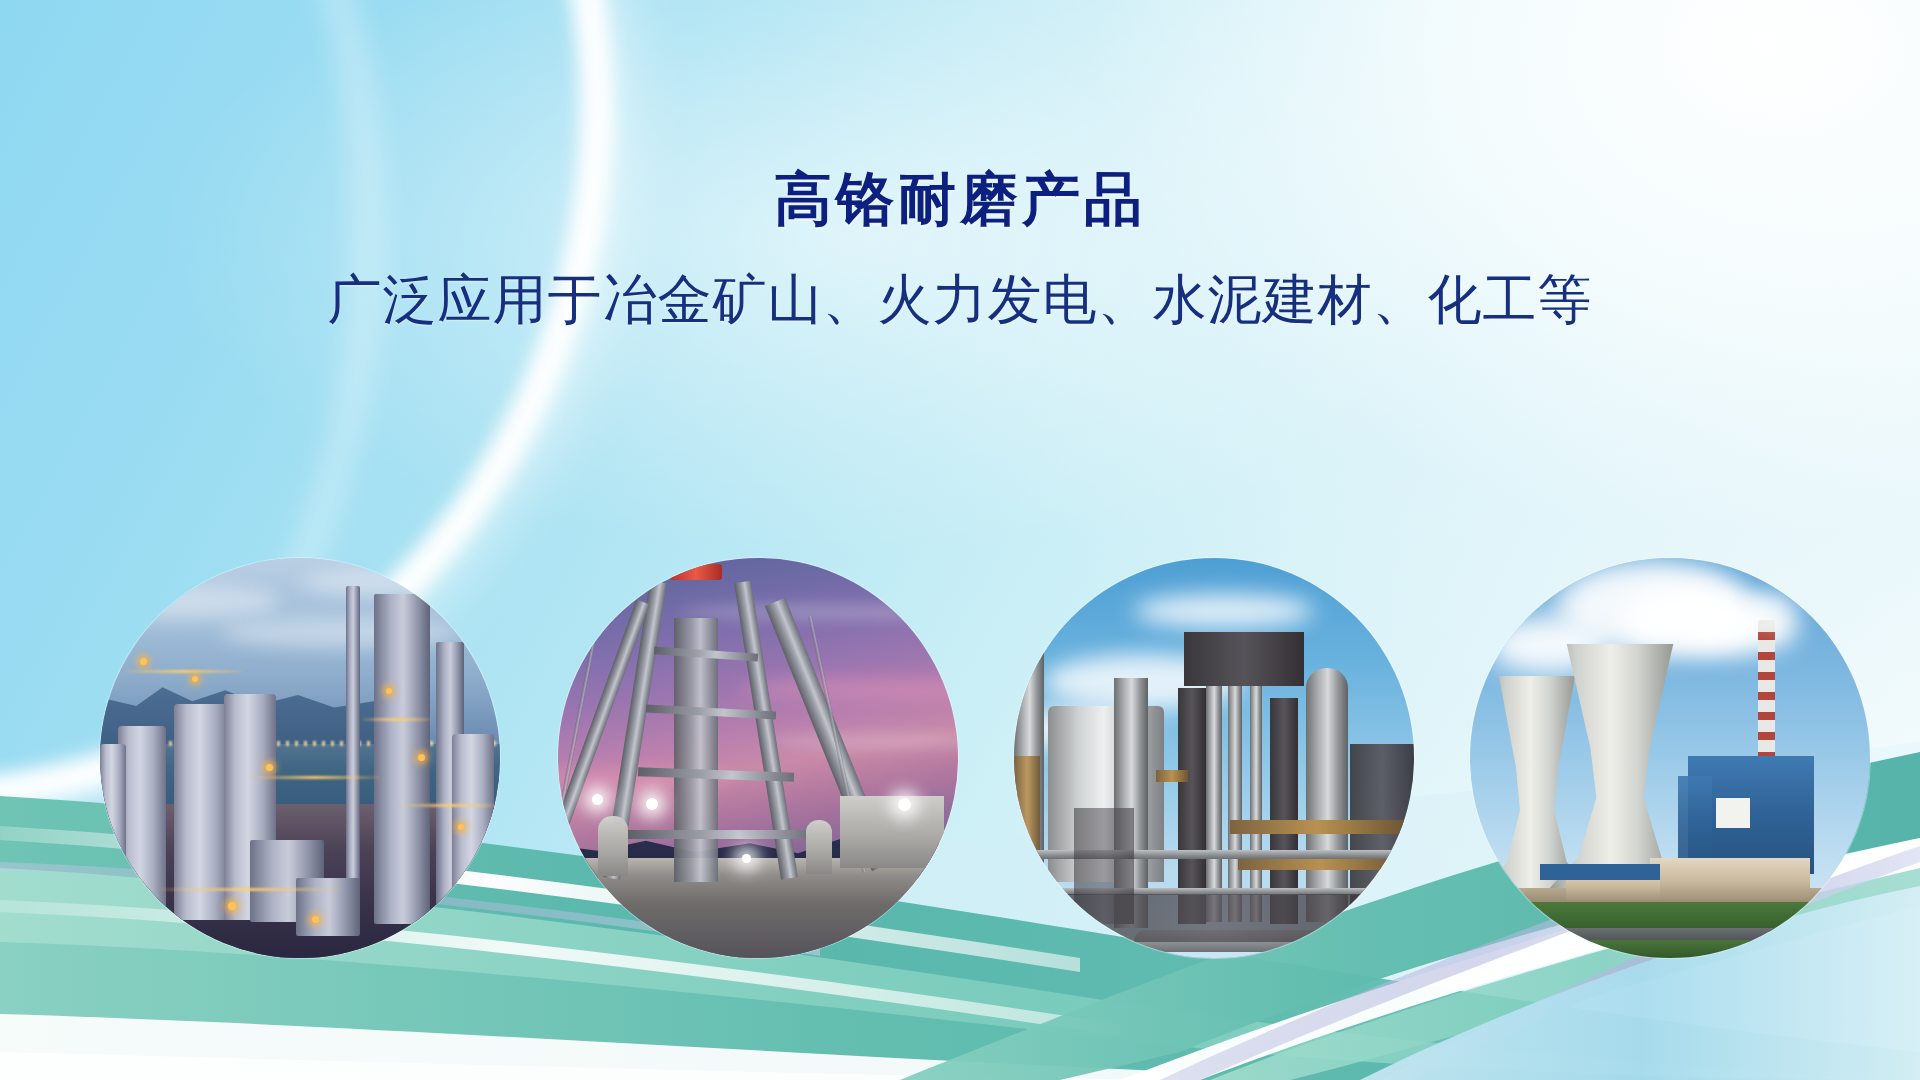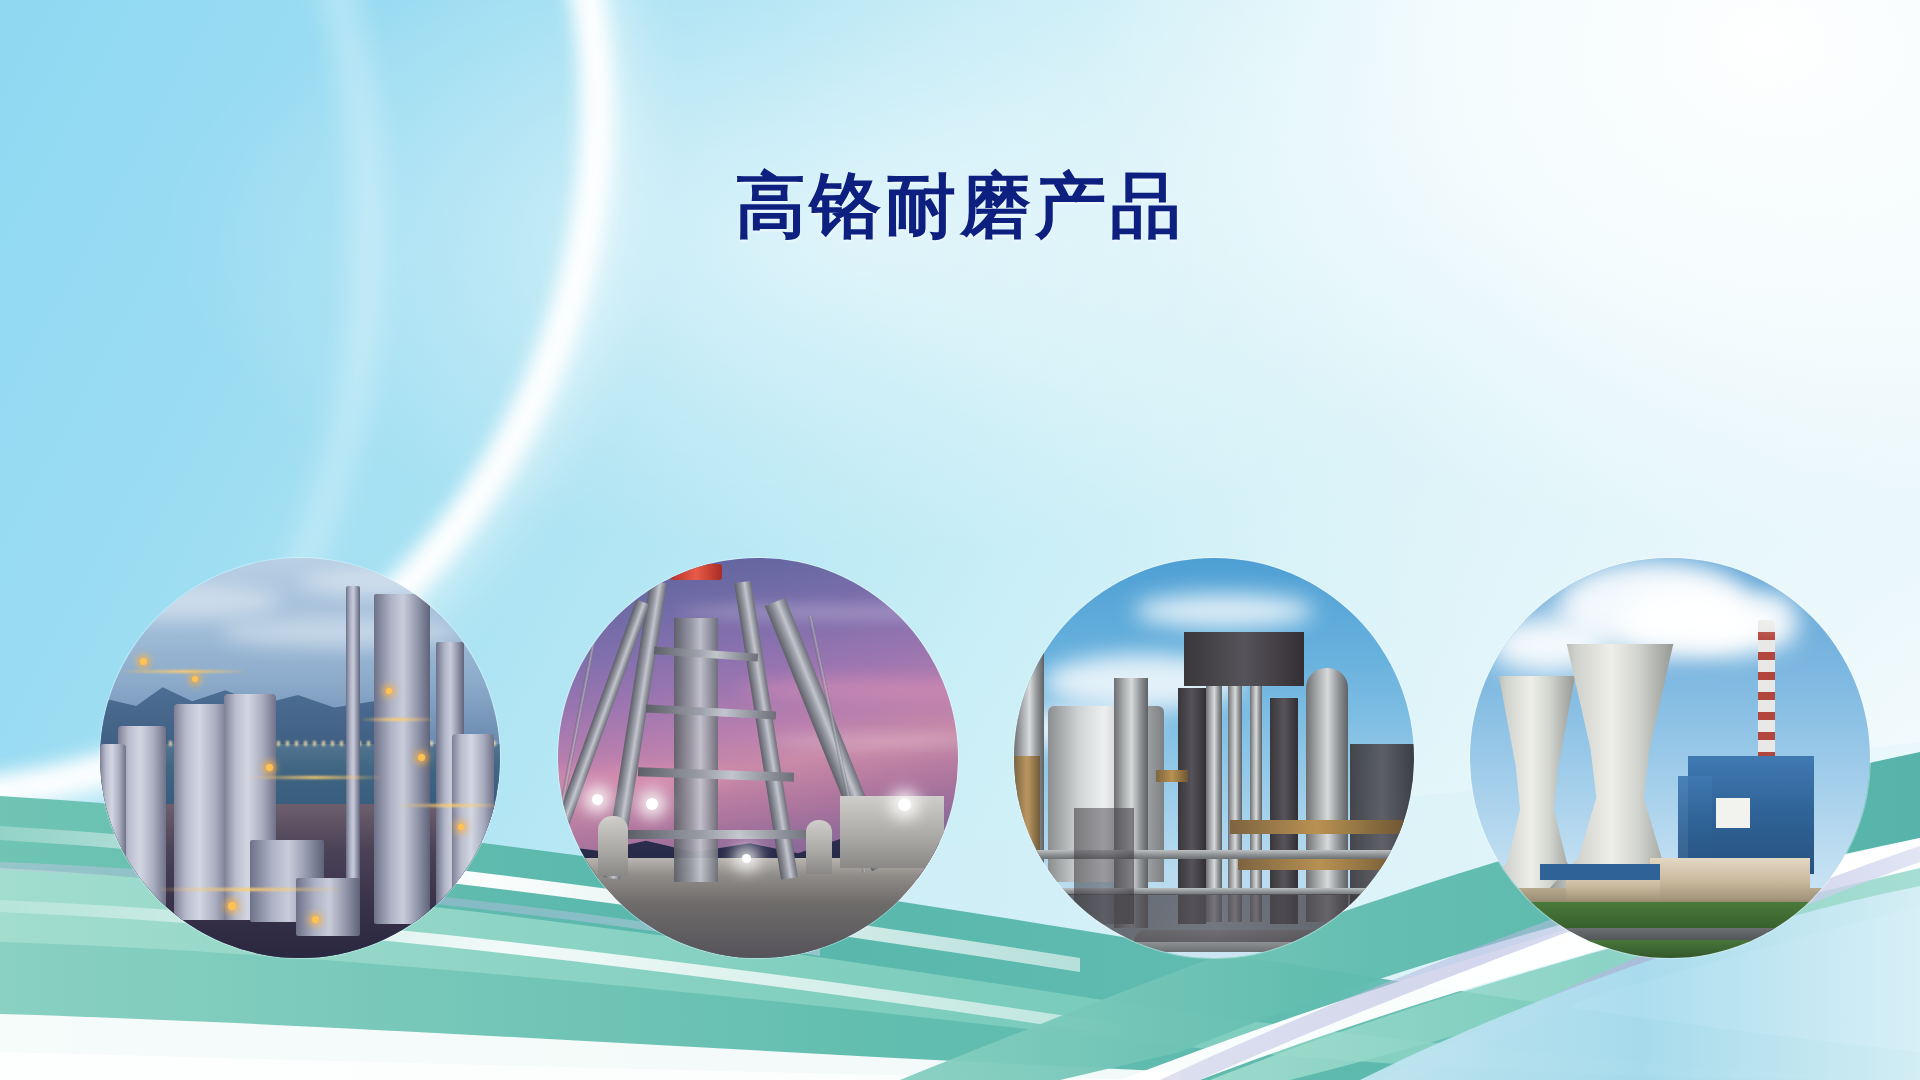--- a/index.html
+++ b/index.html
@@ -89,21 +89,21 @@
     position: absolute;
     left: 0;
     top: 0;
     width: 1920px;
     text-align: center;
   }
 
   .main-title {
     margin: 0;
     padding-top: 170px;
-    font-size: 71px;
+    font-size: 58px;
     line-height: 1.0;
     font-weight: bold;
     letter-spacing: 4px;
     color: #0d2080;
     text-shadow: 0 2px 3px rgba(255,255,255,0.55);
   }
 
   .sub-title {
     margin: 0;
     padding-top: 44px;
@@ -374,20 +374,21 @@
       <path d="M1160,480 C1330,400 1560,312 1780,240 L1800,248 C1590,322 1360,408 1200,480 Z" fill="url(#gLilac)" opacity="0.55"></path>
 
       <path d="M1920,286 C1700,330 1480,420 1360,480 L1920,480 Z" fill="url(#gIce)" opacity="0.95"></path>
 
       <path d="M0,262 C260,272 560,306 820,348 L820,356 C560,314 260,280 0,270 Z" fill="url(#gLilac)" opacity="0.45"></path>
     </svg>
   </div>
 
   <div class="text-block">
     <h1 class="main-title">高铬耐磨产品</h1>
+    <p class="sub-title">广泛应用于冶金矿山、火力发电、水泥建材、化工等</p>
   </div>
 
   <div class="circles">
 
     <div class="circle" style="left:100px;">
       <div class="scene">
         <div class="s1-sky"></div>
         <div class="s1-cloud" style="left:-20px; top:26px; width:200px; height:36px;"></div>
         <div class="s1-cloud" style="left:120px; top:60px; width:240px; height:30px;"></div>
         <div class="s1-cloud" style="left:200px; top:10px; width:200px; height:28px;"></div>

